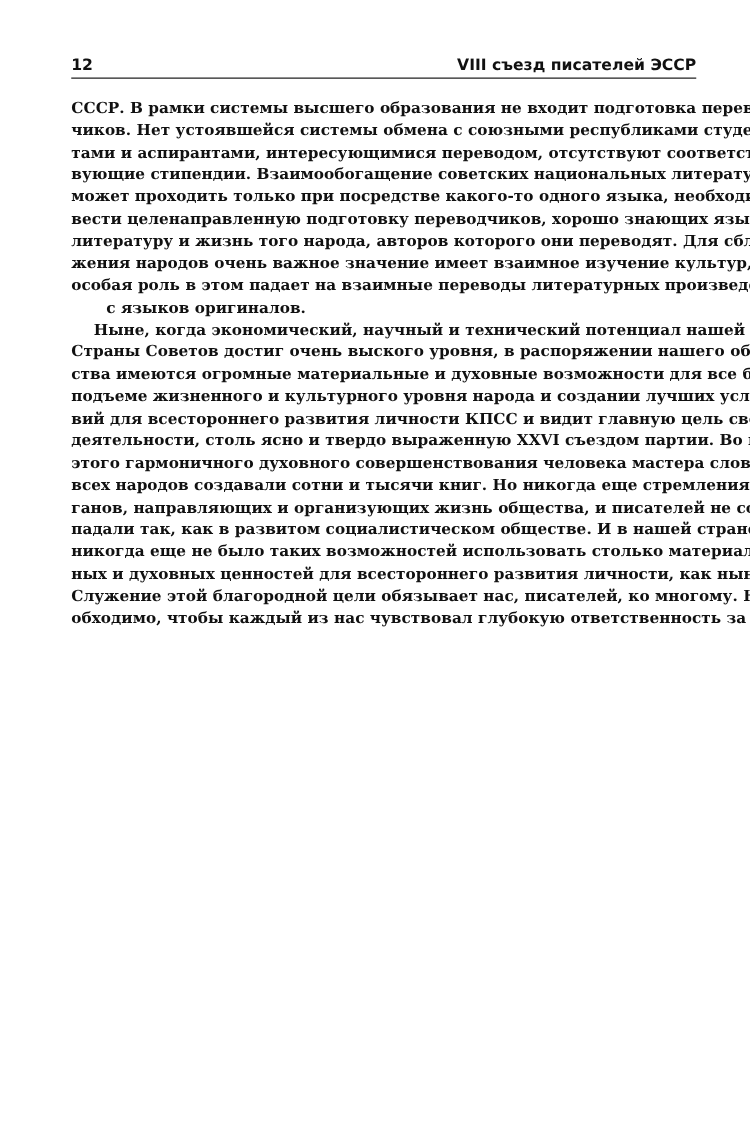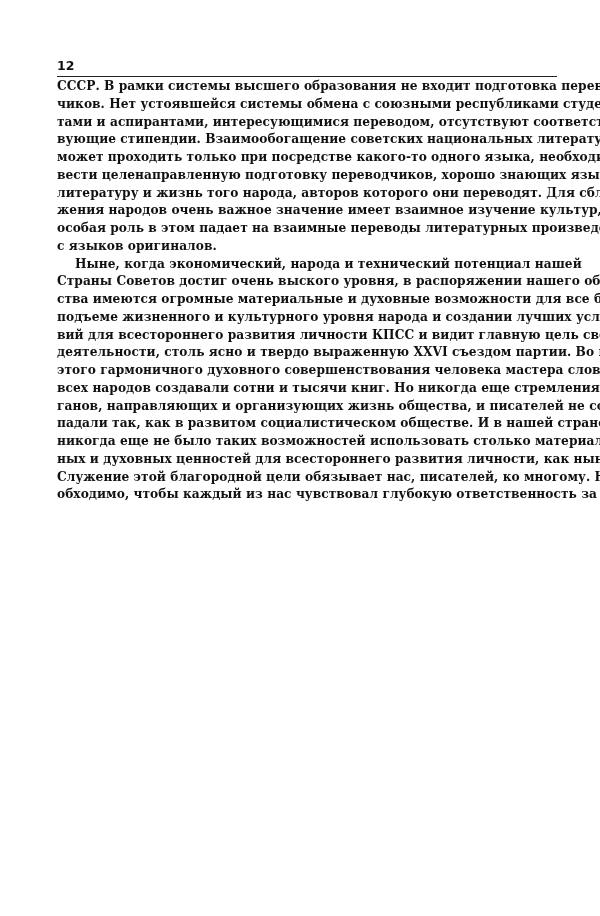--- a/index.html
+++ b/index.html
@@ -1,56 +1,57 @@
 <!DOCTYPE html>
 <html><head>
 <meta charset="utf-8">
 <style>
   html, body { margin: 0; padding: 0; }
   body {
     width: 600px; height: 916px; background: #ffffff; position: relative; overflow: hidden;
     font-family: "DejaVu Serif", serif; color: #111;
   }
   .header {
-    position: absolute; left: 57px; top: 58px; width: 500px; height: 18px;
+    position: absolute; left: 57px; top: 44px; width: 500px; height: 18px;
     border-bottom: 1.5px solid #222;
     display: flex; justify-content: space-between; align-items: flex-end;
     font-family: "DejaVu Sans", sans-serif; font-weight: bold; font-size: 12.5px;
   }
   .header span { line-height: 14px; padding-bottom: 3px; }
   .body-text {
     position: absolute; left: 57px; top: 78px; width: 500px;
     font-size: 12.2px; font-weight: bold; line-height: 17.75px; letter-spacing: 0.05px;
   }
   .line { display: block; white-space: nowrap; text-align: justify; text-align-last: justify; height: 17.75px; }
-  .line.last { text-align-last: left; }
+  .line.last { text-align-last: left; margin-left: 28px; }
   .line.indent { padding-left: 18px; }
 </style>
 </head>
 <body>
 
 <div class="header">
   <span>12</span>
+  <span>VIII съезд писателей ЭССР</span>
 </div>
 
 <div class="body-text">
   <div>
     <span class="line">СССР. В рамки системы высшего образования не входит подготовка перевод-</span>
     <span class="line">чиков. Нет устоявшейся системы обмена с союзными республиками студен-</span>
     <span class="line">тами и аспирантами, интересующимися переводом, отсутствуют соответст-</span>
     <span class="line">вующие стипендии. Взаимообогащение советских национальных литератур не</span>
     <span class="line">может проходить только при посредстве какого-то одного языка, необходимо</span>
     <span class="line">вести целенаправленную подготовку переводчиков, хорошо знающих язык,</span>
     <span class="line">литературу и жизнь того народа, авторов которого они переводят. Для сбли-</span>
     <span class="line">жения народов очень важное значение имеет взаимное изучение культур, и</span>
     <span class="line">особая роль в этом падает на взаимные переводы литературных произведений</span>
     <span class="line last">с языков оригиналов.</span>
   </div>
   <div>
-    <span class="line indent">Ныне, когда экономический, народа и технический потенциал нашей</span>
+    <span class="line indent">Ныне, когда экономический, научный и технический потенциал нашей</span>
     <span class="line">Страны Советов достиг очень выского уровня, в распоряжении нашего обще-</span>
     <span class="line">ства имеются огромные материальные и духовные возможности для все бо-</span>
     <span class="line">подъеме жизненного и культурного уровня народа и создании лучших усло-</span>
     <span class="line">вий для всестороннего развития личности КПСС и видит главную цель своей</span>
     <span class="line">деятельности, столь ясно и твердо выраженную XXVI съездом партии. Во имя</span>
     <span class="line">этого гармоничного духовного совершенствования человека мастера слова</span>
     <span class="line">всех народов создавали сотни и тысячи книг. Но никогда еще стремления ор-</span>
     <span class="line">ганов, направляющих и организующих жизнь общества, и писателей не сов-</span>
     <span class="line">падали так, как в развитом социалистическом обществе. И в нашей стране</span>
     <span class="line">никогда еще не было таких возможностей использовать столько материаль-</span>

